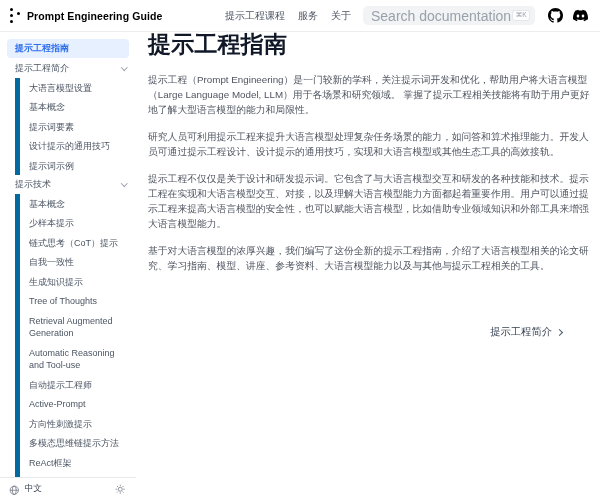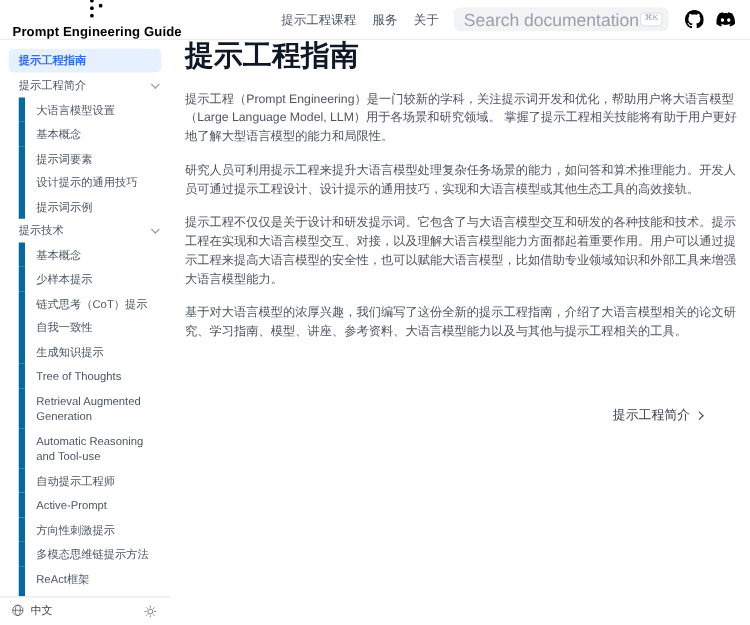--- a/index.html
+++ b/index.html
@@ -2,21 +2,21 @@
 <html><head>
 <meta charset="utf-8">
 <style>
   * { margin:0; padding:0; box-sizing:border-box; }
   html,body { width:600px; height:500px; background:#fff; overflow:hidden;
     font-family:"Liberation Sans","DejaVu Sans",sans-serif; color:#111; }
 
   
   .header { position:fixed; top:0; left:0; right:0; height:32px; background:#fff;
     border-bottom:1px solid #ededed; display:flex; align-items:center; padding:0 12px 0 10px; z-index:10; }
-  .brand { display:flex; align-items:center; gap:6px; cursor:pointer;flex-direction:column; }
+  .brand { display:flex; align-items:center; gap:6px; cursor:pointer; }
   .logo-dots { position:relative; width:11px; height:15px; }
   .logo-dots i { position:absolute; width:3.2px; height:3.2px; background:#000; border-radius:50%; }
   .logo-dots i:nth-child(1){ left:0; top:0; }
   .logo-dots i:nth-child(2){ left:7px; top:4px; }
   .logo-dots i:nth-child(3){ left:0; top:6px; }
   .logo-dots i:nth-child(4){ left:0; top:12px; }
   .brand-title { font-size:10.5px; font-weight:700; letter-spacing:.1px; color:#000; }
   .header-spacer { flex:1; }
   .nav { display:flex; align-items:center; gap:13px; margin-right:12px; }
   .nav a { font-size:10px; color:#4b5563; text-decoration:none; white-space:nowrap; cursor:pointer; }
@@ -36,21 +36,21 @@
   .side-item.top { padding-left:15px; padding-right:10px; justify-content:space-between; }
   .side-item.active { margin:0 7px 1px 7px; padding:0 8px; background:#e7f0fe; color:#2f6feb;
     font-weight:700; border-radius:4px; min-height:19px; }
   .side-item.sub { margin-left:15px; border-left:5px solid #0369a1; padding:3px 6px 3px 9px;
     line-height:12.5px; min-height:18.5px; align-items:flex-start; }
   .side-item.sub .lbl { padding-top:1px; }
   .chev { width:4.5px; height:4.5px; border-right:1.2px solid #9aa1ab; border-bottom:1.2px solid #9aa1ab;
     transform:rotate(45deg); margin-top:-2px; flex:0 0 auto; }
   .side-footer { height:23px; border-top:1px solid #e7e9ec; display:flex; align-items:center;
     justify-content:space-between; padding:0 11px 0 9px; }
-  .lang-btn { display:flex; align-items:flex-start; gap:5px; font-size:8.8px; color:#374151; cursor:pointer; }
+  .lang-btn { display:flex; align-items:flex-end; gap:5px; font-size:8.8px; color:#374151; cursor:pointer; }
   .lang-btn svg, .theme-btn svg { width:10.5px; height:10.5px; stroke:#4b5563; fill:none; stroke-width:1.4; }
   .theme-btn { cursor:pointer; display:flex; align-items:center; }
 
   
   .main { margin-left:136px; padding:9px 10px 0 12px; }
   .breadcrumb { font-size:8.3px; color:#6b7280; margin-top:2px; }
   .page-title { font-size:23px; font-weight:700; color:#101827; margin-top:7px; letter-spacing:.2px; }
   .content p { font-size:9.8px; line-height:15px; color:#4f5560; margin-top:12px; max-width:447px; }
   .next-row { display:flex; justify-content:flex-end; margin-top:52px; padding-right:28px; }
   .next-link { display:flex; align-items:center; gap:5px; font-size:10.3px; color:#374151;

